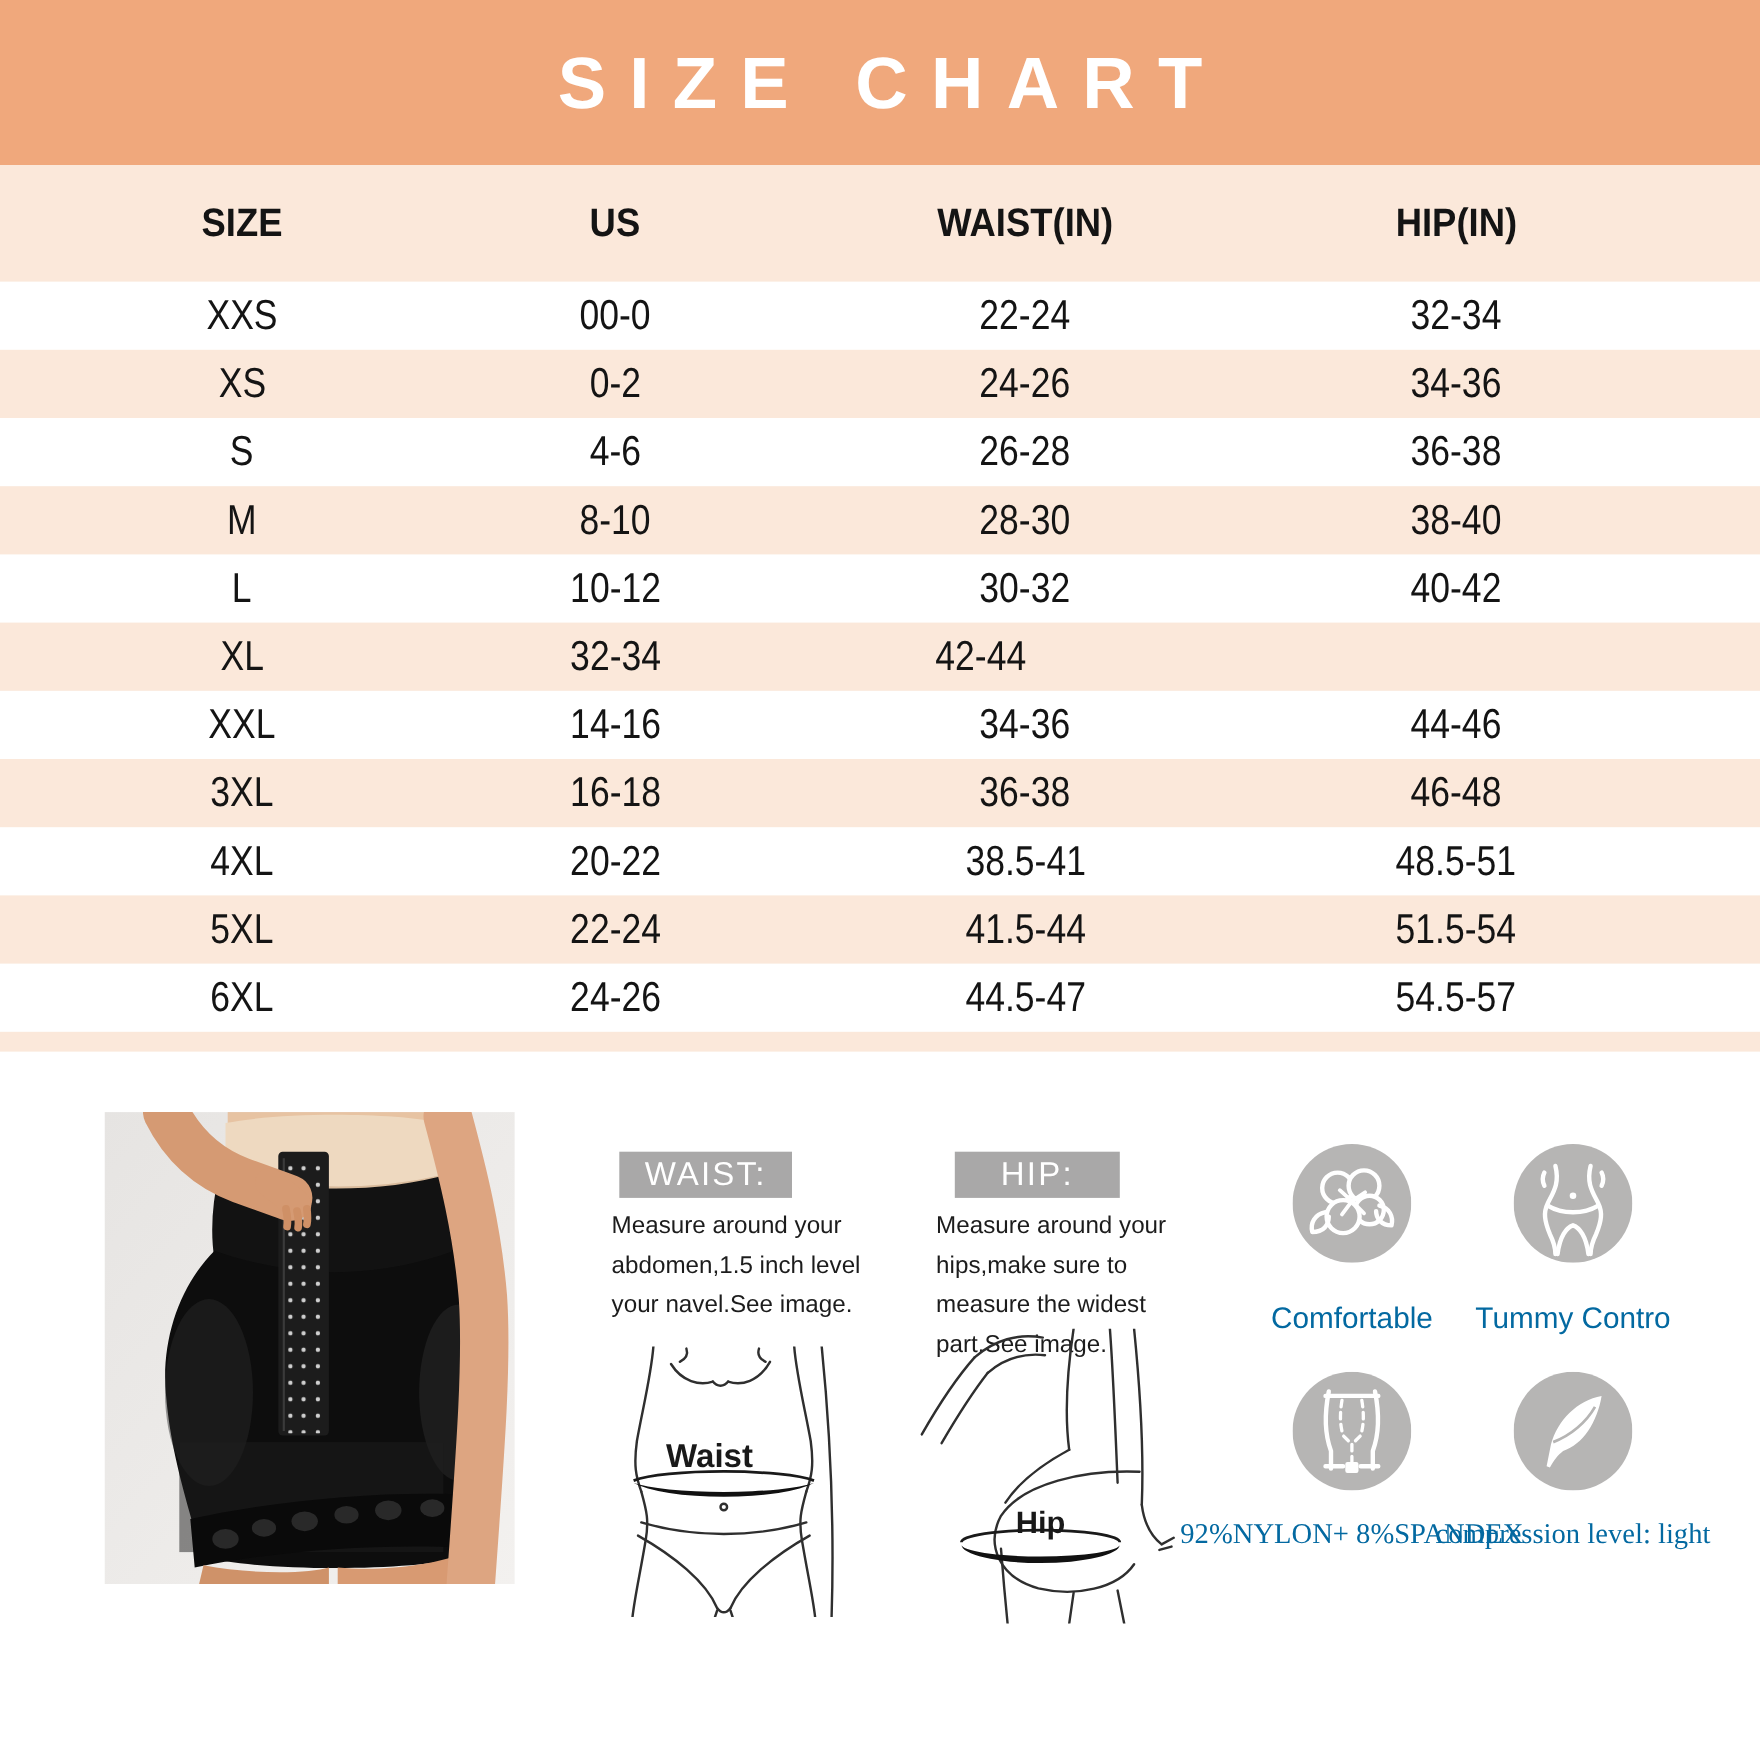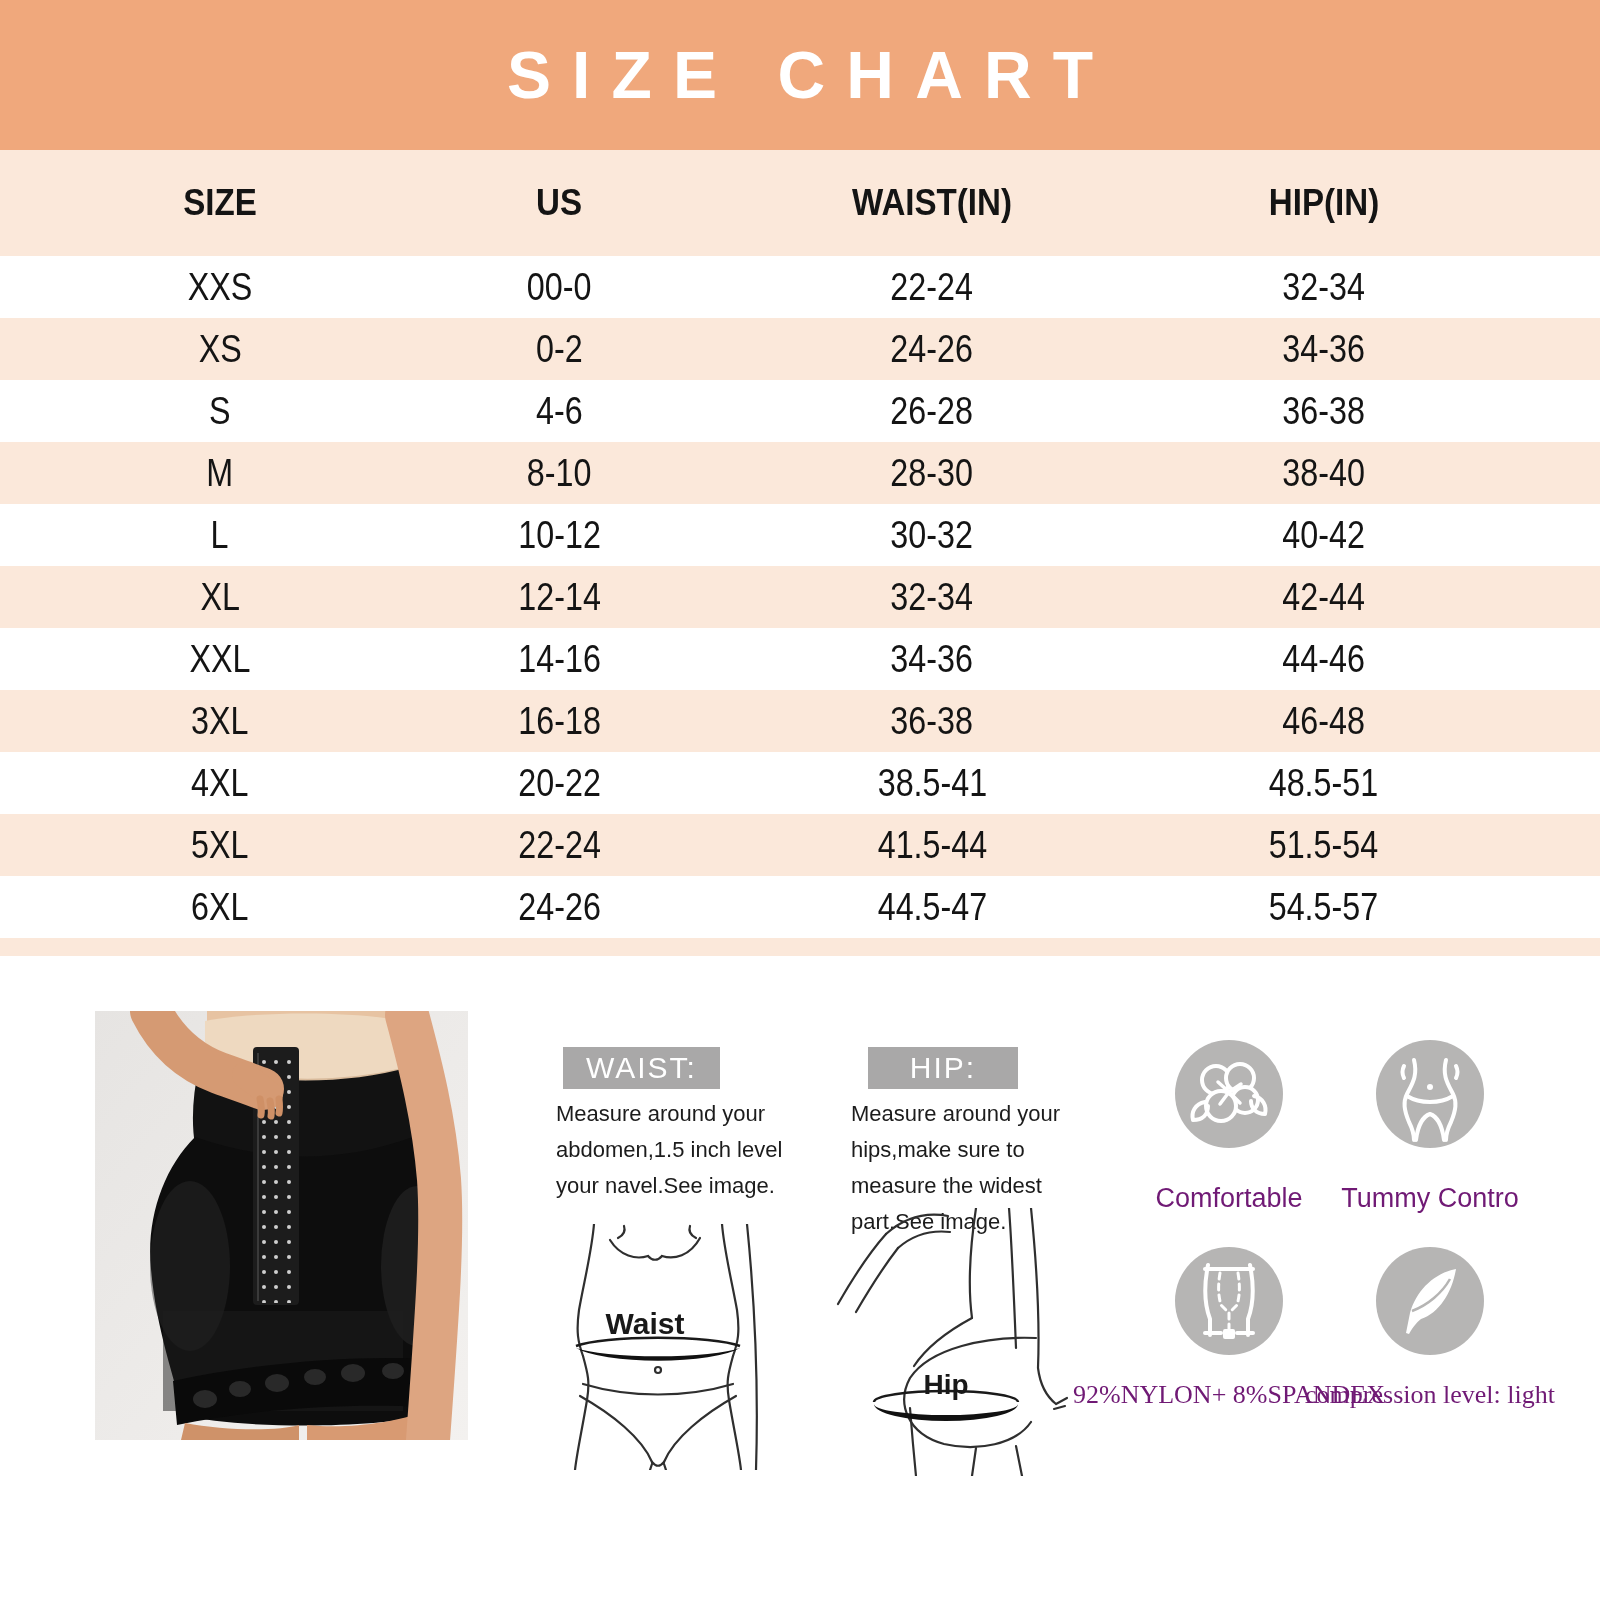--- a/index.html
+++ b/index.html
@@ -41,21 +41,21 @@
   #waist-diagram{left:550px;top:268px;width:215px;height:246px;}
   #hip-diagram{left:826px;top:252px;width:255px;height:268px;}
 
   .feature{position:absolute;width:180px;display:flex;flex-direction:column;
            align-items:center;text-align:center;}
   #feat-0{left:1139px;top:84px;}
   #feat-1{left:1340px;top:84px;}
   #feat-2{left:1139px;top:291px;}
   #feat-3{left:1340px;top:291px;}
   .f-icon{width:108px;height:108px;}
-  .f-label{margin-top:32px;font-size:27px;line-height:36px;color:#701a75;white-space:nowrap;}
+  .f-label{margin-top:32px;font-size:27px;line-height:36px;color:#0369a1;white-space:nowrap;}
   #feat-2 .f-label,#feat-3 .f-label{margin-top:22px;font-size:26px;font-family:Liberation Serif, serif;}
 </style>
 </head>
 <body>
 
 <div class="page">
 
   <header class="title-band">
     <h1>SIZE CHART</h1>
   </header>
@@ -98,21 +98,20 @@
 
       <div class="t-row data">
         <div class="cell"><span>L</span></div>
         <div class="cell"><span>10-12</span></div>
         <div class="cell"><span>30-32</span></div>
         <div class="cell"><span>40-42</span></div>
       </div>
 
       <div class="t-row data">
         <div class="cell"><span>XL</span></div>
-        <div class="cell"><span>12-14</span></div>
         <div class="cell"><span>32-34</span></div>
         <div class="cell"><span>42-44</span></div>
       </div>
 
       <div class="t-row data">
         <div class="cell"><span>XXL</span></div>
         <div class="cell"><span>14-16</span></div>
         <div class="cell"><span>34-36</span></div>
         <div class="cell"><span>44-46</span></div>
       </div>

